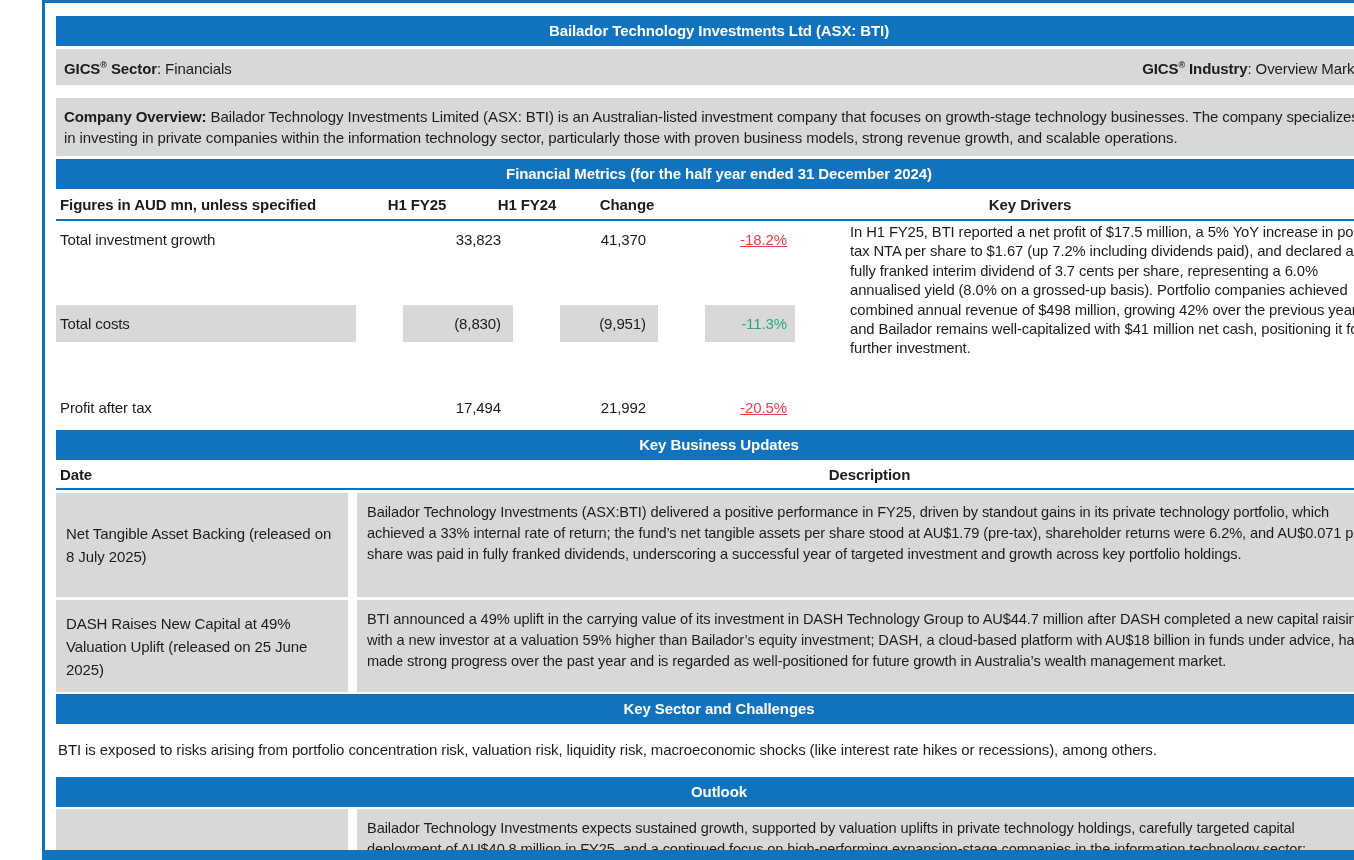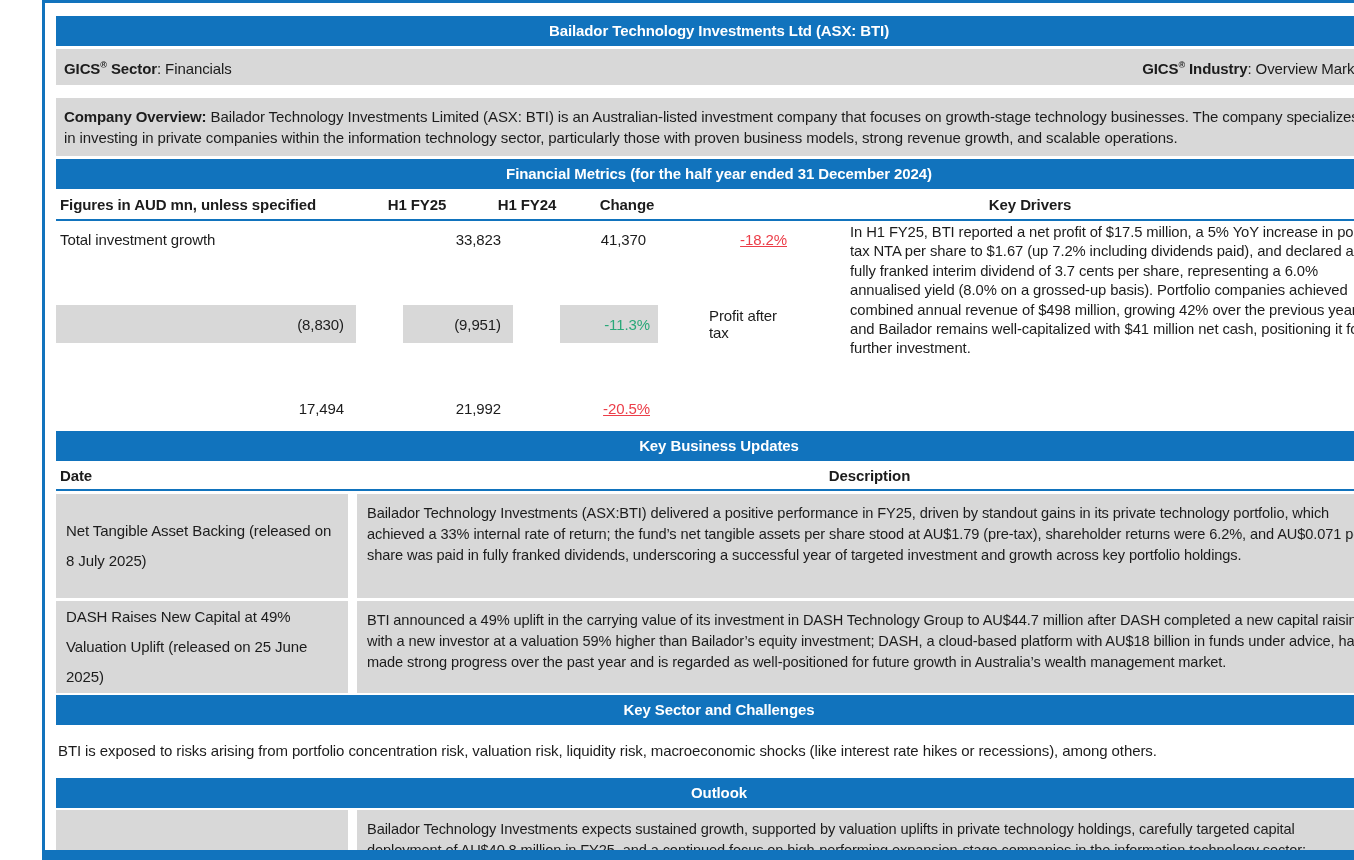--- a/index.html
+++ b/index.html
@@ -72,21 +72,21 @@
   }
   .bu-header{
     font-weight:bold;border-bottom:2px solid var(--blue);
     min-height:30px;align-items:center;padding:4px 0;
   }
   .bu-header .c0{padding-left:4px;}
   .bu-header .c1{text-align:center;}
   .bu-row{margin-top:3px;}
   .date-cell{
     background:var(--gray);display:flex;align-items:center;
-    padding:0 10px;line-height:30px;
+    padding:0 10px;line-height:23px;
   }
   .desc-cell{
     background:var(--gray);padding:9px 10px;line-height:21px;font-size:14.6px;
   }
   .row1{min-height:104px;}
   .row2{min-height:92px;}
   .risks-text{
     padding:16px 2px 17px 2px;line-height:20px;background:#fff;
   }
   .outlook-row{margin-top:2px;}
@@ -134,20 +134,21 @@
 
   <div class="fin-body">
 
     <div class="fin-cell fin-label">Total investment growth</div>
     <div class="fin-cell fin-num">33,823</div>
     <div class="fin-cell fin-num">41,370</div>
     <div class="fin-cell fin-chg neg">-18.2%</div>
 
     <div class="drivers-cell">In H1 FY25, BTI reported a net profit of $17.5 million, a 5% YoY increase in post-tax NTA per share to $1.67 (up 7.2% including dividends paid), and declared a fully franked interim dividend of 3.7 cents per share, representing a 6.0% annualised yield (8.0% on a grossed-up basis). Portfolio companies achieved combined annual revenue of $498 million, growing 42% over the previous year, and Bailador remains well-capitalized with $41 million net cash, positioning it for further investment.</div>
 
+    <div class="fin-cell fin-label shaded">Total costs</div>
     <div class="fin-cell fin-num shaded">(8,830)</div>
     <div class="fin-cell fin-num shaded">(9,951)</div>
     <div class="fin-cell fin-chg shaded pos">-11.3%</div>
 
     <div class="fin-cell fin-label">Profit after tax</div>
     <div class="fin-cell fin-num">17,494</div>
     <div class="fin-cell fin-num">21,992</div>
     <div class="fin-cell fin-chg neg">-20.5%</div>
   </div>
 

